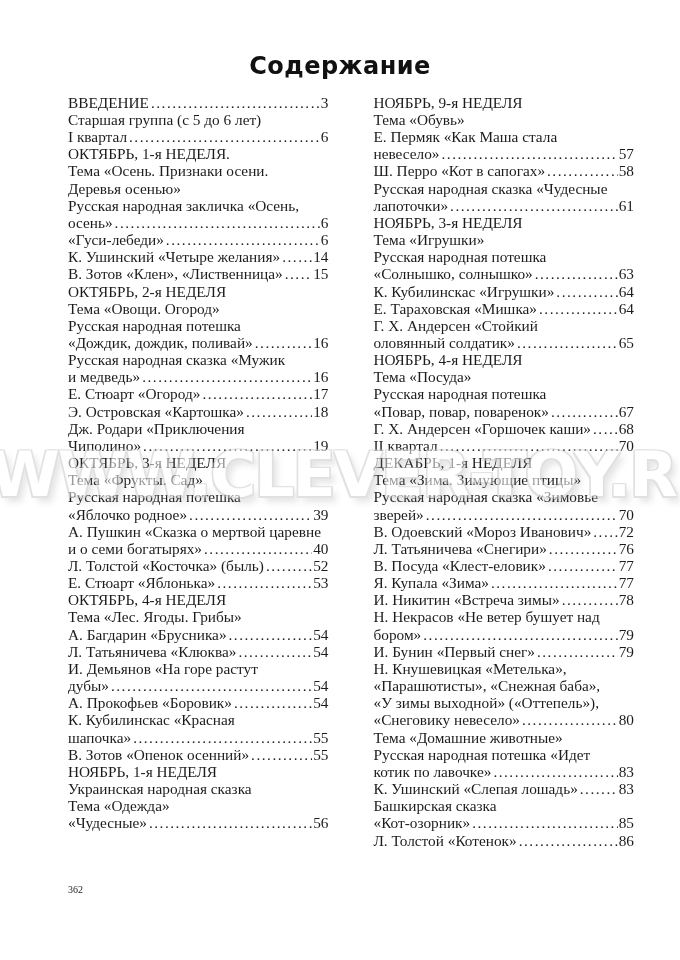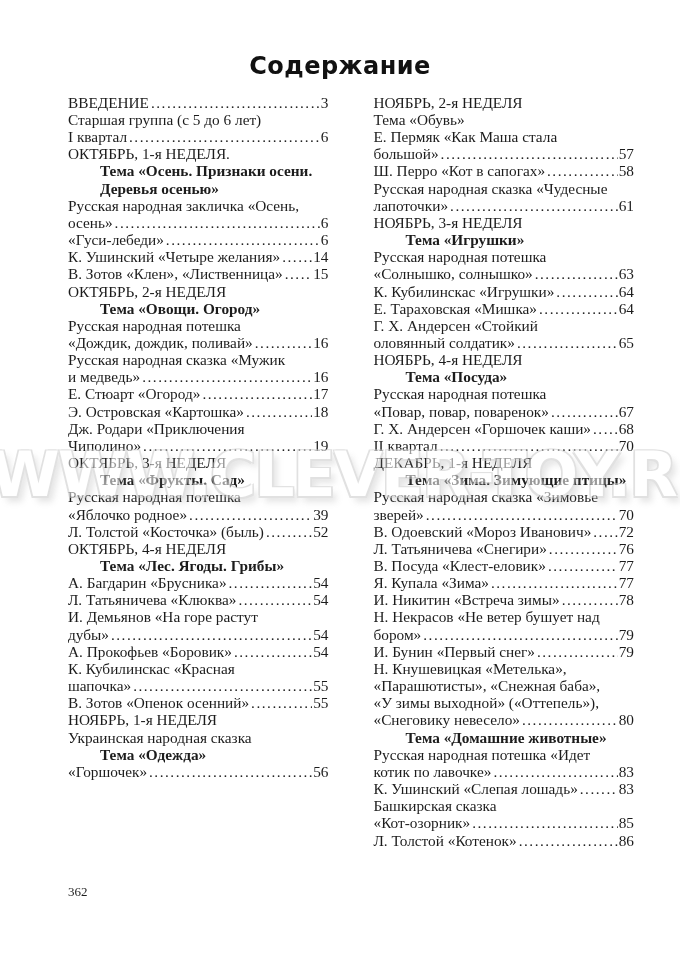--- a/index.html
+++ b/index.html
@@ -28,40 +28,40 @@
     gap: 45px;
   }
   .col { flex: 1 1 0; min-width: 0; }
   .toc-line {
     display: flex;
     align-items: baseline;
     font-size: 15.3px;
     line-height: 17.15px;
     white-space: nowrap;
   }
-  .toc-line.bold { font-weight: bold; margin-left: 32px; }
+  .toc-line.bold { font-weight: normal; }
   .toc-text { flex: 0 0 auto; }
   .leader {
     flex: 1 1 auto;
     overflow: hidden;
     white-space: nowrap;
     min-width: 6px;
     margin: 0 1px 0 2px;
   }
   .leader::after {
     content: "....................................................................................";
     letter-spacing: 1.5px;
     color: #1c1c1c;
   }
   .pagenum { flex: 0 0 auto; text-align: right; }
   .footer-pagenum {
     position: absolute;
     left: 68px;
     top: 884px;
-    font-size: 13px;
+    font-size: 10px;
   }
   .watermark {
     position: absolute;
     top: 432px;
     left: -10px;
     width: 700px;
     font-family: "DejaVu Sans", sans-serif;
     font-weight: 800;
     font-size: 62px;
     line-height: 1.4;
@@ -182,25 +182,38 @@
         </div>
         <div class="toc-line">
           <span class="toc-text">Русская народная потешка</span>
         </div>
         <div class="toc-line">
           <span class="toc-text">«Яблочко родное»</span>
           <span class="leader"></span>
           <span class="pagenum">39</span>
         </div>
         <div class="toc-line">
+          <span class="toc-text">А. Пушкин «Сказка о мертвой царевне</span>
+        </div>
+        <div class="toc-line">
+          <span class="toc-text">и о семи богатырях»</span>
+          <span class="leader"></span>
+          <span class="pagenum">40</span>
+        </div>
+        <div class="toc-line">
           <span class="toc-text">Л. Толстой «Косточка» (быль)</span>
           <span class="leader"></span>
           <span class="pagenum">52</span>
         </div>
         <div class="toc-line">
+          <span class="toc-text">Е. Стюарт «Яблонька»</span>
+          <span class="leader"></span>
+          <span class="pagenum">53</span>
+        </div>
+        <div class="toc-line">
           <span class="toc-text">ОКТЯБРЬ, 4-я НЕДЕЛЯ</span>
         </div>
         <div class="toc-line bold">
           <span class="toc-text">Тема «Лес. Ягоды. Грибы»</span>
         </div>
         <div class="toc-line">
           <span class="toc-text">А. Багдарин «Брусника»</span>
           <span class="leader"></span>
           <span class="pagenum">54</span>
         </div>
@@ -238,37 +251,37 @@
         <div class="toc-line">
           <span class="toc-text">НОЯБРЬ, 1-я НЕДЕЛЯ</span>
         </div>
         <div class="toc-line">
           <span class="toc-text">Украинская народная сказка</span>
         </div>
         <div class="toc-line bold">
           <span class="toc-text">Тема «Одежда»</span>
         </div>
         <div class="toc-line">
-          <span class="toc-text">«Горшочек»</span>
+          <span class="toc-text">«Чудесные»</span>
           <span class="leader"></span>
           <span class="pagenum">56</span>
         </div>
       </div>
     <div class="col" id="col-right">
         <div class="toc-line">
-          <span class="toc-text">НОЯБРЬ, 2-я НЕДЕЛЯ</span>
+          <span class="toc-text">НОЯБРЬ, 9-я НЕДЕЛЯ</span>
         </div>
         <div class="toc-line">
           <span class="toc-text">Тема «Обувь»</span>
         </div>
         <div class="toc-line">
           <span class="toc-text">Е. Пермяк «Как Маша стала</span>
         </div>
         <div class="toc-line">
-          <span class="toc-text">большой»</span>
+          <span class="toc-text">невесело»</span>
           <span class="leader"></span>
           <span class="pagenum">57</span>
         </div>
         <div class="toc-line">
           <span class="toc-text">Ш. Перро «Кот в сапогах»</span>
           <span class="leader"></span>
           <span class="pagenum">58</span>
         </div>
         <div class="toc-line">
           <span class="toc-text">Русская народная сказка «Чудесные</span>

